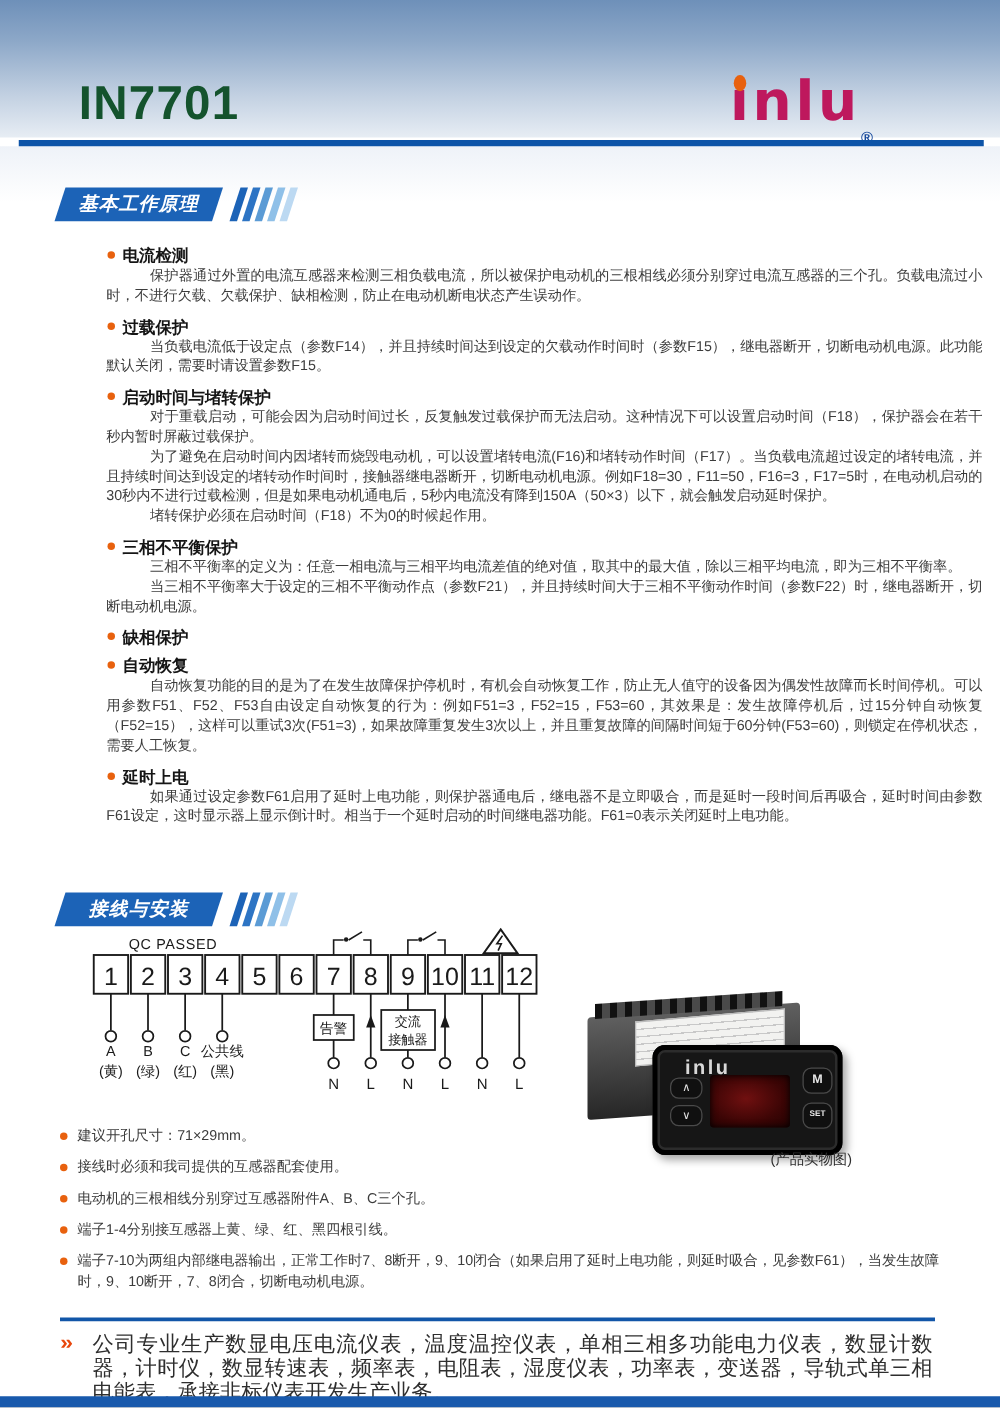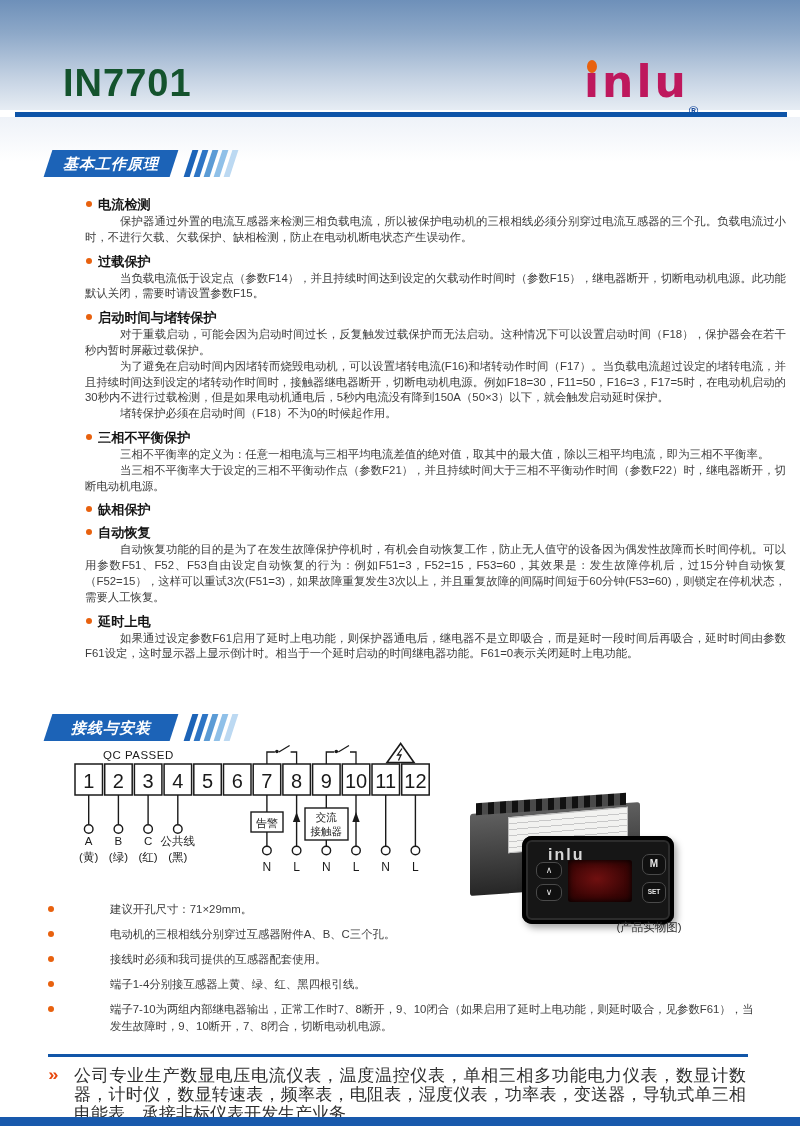--- a/index.html
+++ b/index.html
@@ -49,21 +49,21 @@
             box-shadow:inset 0 0 6px #000;}
   .dev-btn{position:absolute;background:#101010;border:1px solid #4a4a4a;border-radius:7px;color:#e6e6e6;
             text-align:center;}
   .btn-up{left:14px;top:26px;width:24px;height:15px;font-size:9px;line-height:14px;}
   .btn-down{left:14px;top:48px;width:24px;height:15px;font-size:9px;line-height:14px;}
   .btn-m{left:120px;top:18px;width:22px;height:19px;font-size:10px;line-height:18px;font-weight:bold;}
   .btn-set{left:120px;top:46px;width:22px;height:19px;font-size:6.5px;line-height:18px;font-weight:bold;}
   .photo-caption{position:absolute;left:118px;top:124px;width:130px;font-size:11.5px;color:#2e2e2e;text-align:center;}
   
   .notes{position:absolute;left:48px;top:901px;width:714px;}
-  .note{display:flex;margin-bottom:8px;font-size:11.4px;line-height:17px;color:#3c3c3c;gap:48px;}
+  .note{display:flex;margin-bottom:8px;font-size:11.4px;line-height:17px;color:#3c3c3c;}
   .note .dot{flex:0 0 6px;margin-top:5px;margin-right:8px;}
   
   .footer-rule{position:absolute;left:48px;top:1054px;width:700px;height:3px;background:#1256a8;}
   .footer{position:absolute;left:50px;top:1066px;width:714px;display:flex;}
   .footer-marker{flex:0 0 24px;color:#e8480e;font-weight:bold;font-size:16px;line-height:18px;transform:scaleX(1.15);}
   .footer-text{font-size:17px;line-height:19px;color:#2e2e2e;width:672px;text-align:justify;}
   .bottom-bar{position:absolute;left:0;top:1117px;width:800px;height:9px;background:#1859ac;}
 </style>
 </head>
 <body>
@@ -265,25 +265,25 @@
     <div class="photo-caption">(产品实物图)</div>
   </div>
 
   <div class="notes">
     <div class="note">
         <span class="dot"></span>
         <span>建议开孔尺寸：71×29mm。</span>
       </div>
     <div class="note">
         <span class="dot"></span>
+        <span>接线时必须和我司提供的互感器配套使用。</span>
+      </div>
+    <div class="note">
+        <span class="dot"></span>
         <span>电动机的三根相线分别穿过互感器附件A、B、C三个孔。</span>
-      </div>
-    <div class="note">
-        <span class="dot"></span>
-        <span>接线时必须和我司提供的互感器配套使用。</span>
       </div>
     <div class="note">
         <span class="dot"></span>
         <span>端子1-4分别接互感器上黄、绿、红、黑四根引线。</span>
       </div>
     <div class="note">
         <span class="dot"></span>
         <span>端子7-10为两组内部继电器输出，正常工作时7、8断开，9、10闭合（如果启用了延时上电功能，则延时吸合，见参数F61），当发生故障时，9、10断开，7、8闭合，切断电动机电源。</span>
       </div>
   </div>

